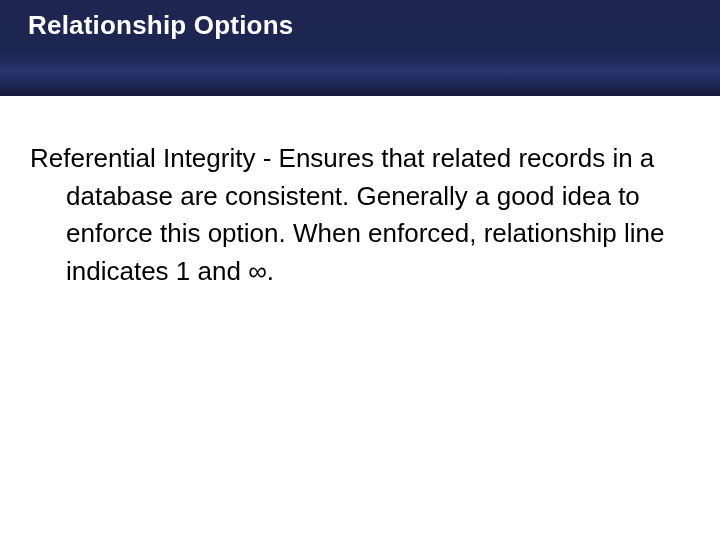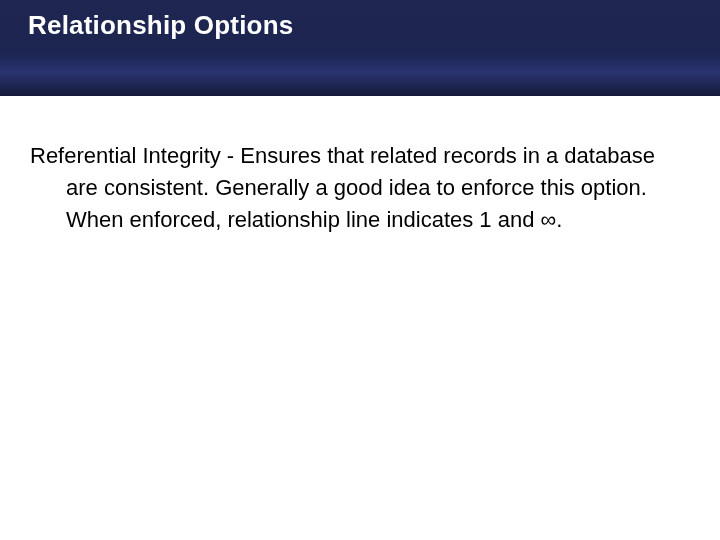--- a/index.html
+++ b/index.html
@@ -15,21 +15,21 @@
       color: #ffffff;
       font-size: 26px;
       font-weight: bold;
       letter-spacing: 0.2px;
     }
     .body {
       padding: 44px 30px 0 30px;
     }
     .para {
       color: #000;
-      font-size: 22px;
+      font-size: 26px;
       line-height: 1.45;
       margin-bottom: 28px;
     }
     .hang {
       padding-left: 36px;
       text-indent: -36px;
     }
   </style>
 </head>
 <body>

